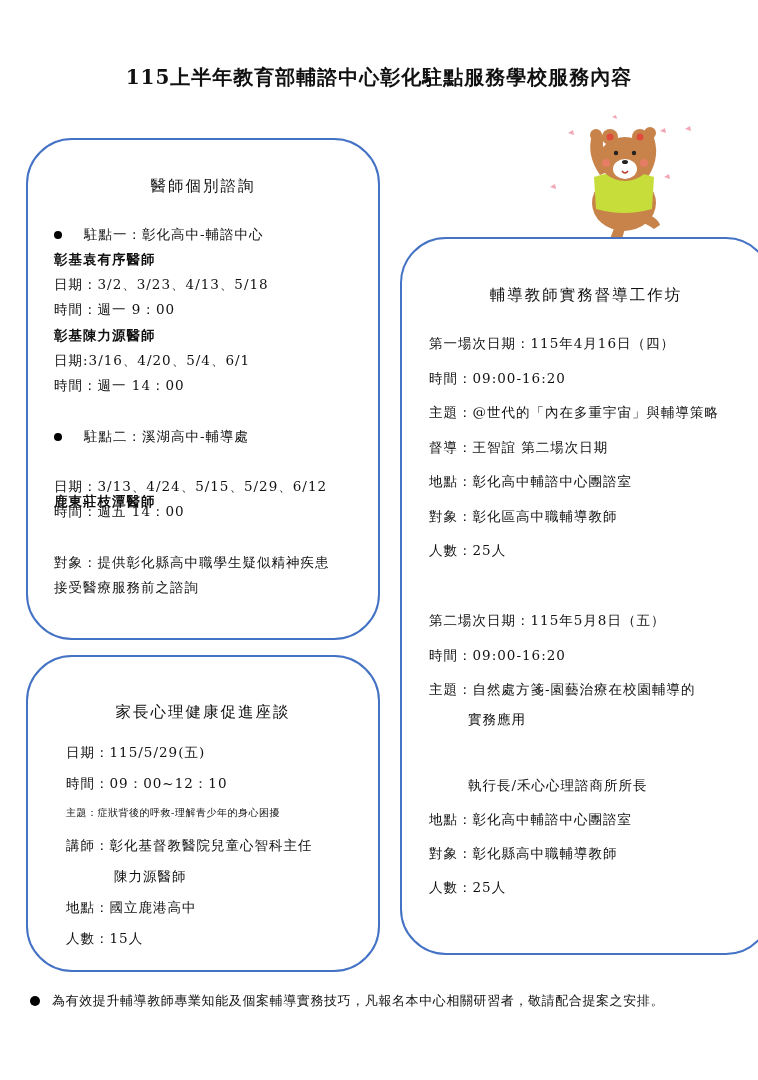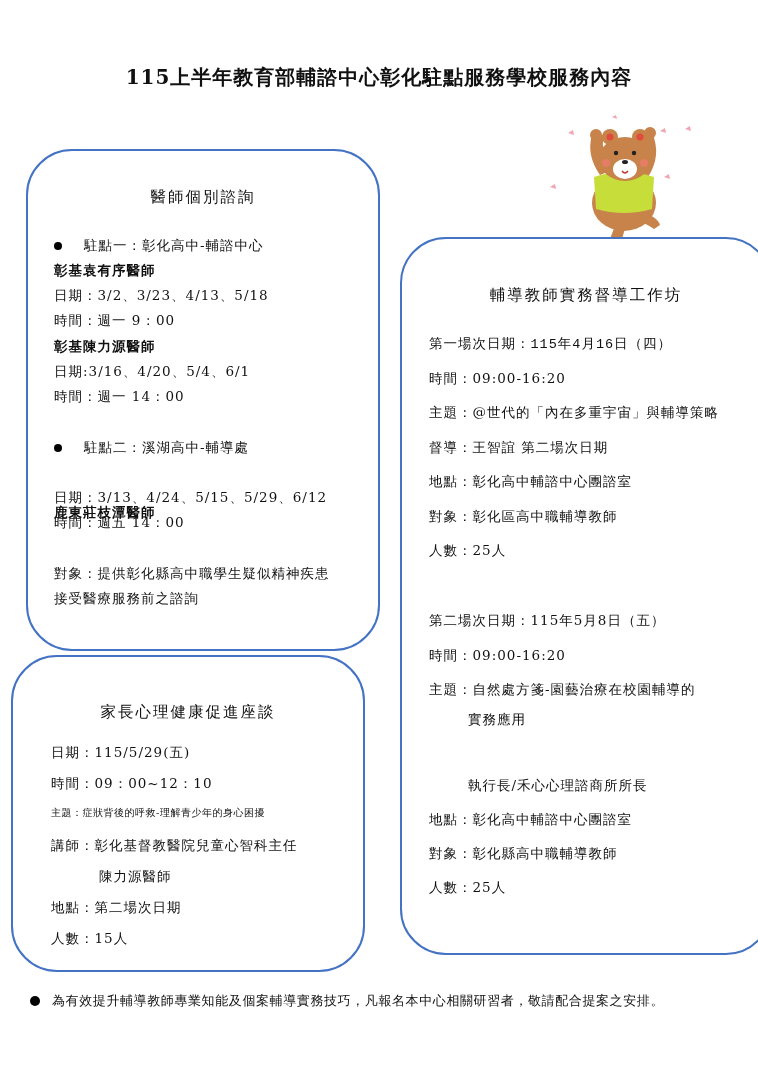--- a/index.html
+++ b/index.html
@@ -5,22 +5,22 @@
     html, body { margin:0; padding:0; background:#ffffff; }
     body { width:758px; height:1080px; position:relative; overflow:hidden;
            font-family:"DejaVu Serif", "Liberation Serif", serif; color:#111; }
     .title { position:absolute; left:0; width:758px; top:64px; text-align:center;
              font-size:20px; font-weight:bold; letter-spacing:1px; }
     .box { position:absolute; border:2.5px solid #4472C4; border-radius:46px; box-sizing:border-box; background:#fff; }
     .box-title { text-align:center; font-size:15.5px; letter-spacing:2px; }
     .line { font-size:13.5px; white-space:nowrap; letter-spacing:1px; }
     .bold { font-weight:bold; }
     .bullet { display:inline-block; width:8px; height:8px; border-radius:50%; background:#000; margin-right:22px; vertical-align:middle; position:relative; top:-1px; }
-    #box-doctor { left:26px; top:149px; width:354px; height:502px; }
-    #box-parent { left:11px; top:655px; width:354px; height:317px; }
+    #box-doctor { left:26px; top:138px; width:354px; height:502px; }
+    #box-parent { left:26px; top:655px; width:354px; height:317px; }
     #box-workshop { left:400px; top:237px; width:372px; height:718px; }
     .abs { position:absolute; }
     .footer { position:absolute; left:30px; top:992px; font-size:13px; letter-spacing:0.6px; white-space:nowrap; }
     .footer .bullet { width:10px; height:10px; margin-right:12px; }
     .bear { position:absolute; left:540px; top:115px; width:170px; height:125px; }
   </style>
 </head>
 <body>
 
 <div class="title">115上半年教育部輔諮中心彰化駐點服務學校服務內容</div>
@@ -79,28 +79,28 @@
   <div class="line abs" style="left:26px;top:439px;">接受醫療服務前之諮詢</div>
 </div>
 
 <div class="box" id="box-parent">
   <div class="box-title abs" style="left:0;right:0;top:45px;">家長心理健康促進座談</div>
   <div class="line abs" style="left:38px;top:87px;">日期：115/5/29(五)</div>
   <div class="line abs" style="left:38px;top:118px;">時間：09：00~12：10</div>
   <div class="line abs" style="left:38px;top:149px;font-size:10px;letter-spacing:0.5px;">主題：症狀背後的呼救-理解青少年的身心困擾</div>
   <div class="line abs" style="left:38px;top:180px;">講師：彰化基督教醫院兒童心智科主任</div>
   <div class="line abs" style="left:86px;top:211px;">陳力源醫師</div>
-  <div class="line abs" style="left:38px;top:242px;">地點：第二場次日期</div>
+  <div class="line abs" style="left:38px;top:242px;">地點：國立鹿港高中</div>
   <div class="line abs" style="left:38px;top:273px;">人數：15人</div>
 </div>
 
 <div class="box" id="box-workshop">
   <div class="box-title abs" style="left:0;right:0;top:46px;">輔導教師實務督導工作坊</div>
 
-  <div class="line abs" style="left:27px;top:96px;font-family:Liberation Mono, monospace;">第一場次日期：115年4月16日（四）</div>
+  <div class="line abs" style="left:27px;top:96px;">第一場次日期：115年4月16日（四）</div>
   <div class="line abs" style="left:27px;top:131px;">時間：09:00-16:20</div>
   <div class="line abs" style="left:27px;top:165px;">主題：@世代的「內在多重宇宙」與輔導策略</div>
   <div class="line abs" style="left:27px;top:200px;">督導：王智誼 第二場次日期</div>
   <div class="line abs" style="left:27px;top:234px;">地點：彰化高中輔諮中心團諮室</div>
   <div class="line abs" style="left:27px;top:269px;">對象：彰化區高中職輔導教師</div>
   <div class="line abs" style="left:27px;top:303px;">人數：25人</div>
 
   <div class="line abs" style="left:27px;top:373px;">第二場次日期：115年5月8日（五）</div>
   <div class="line abs" style="left:27px;top:408px;">時間：09:00-16:20</div>
   <div class="line abs" style="left:27px;top:442px;">主題：自然處方箋-園藝治療在校園輔導的</div>

